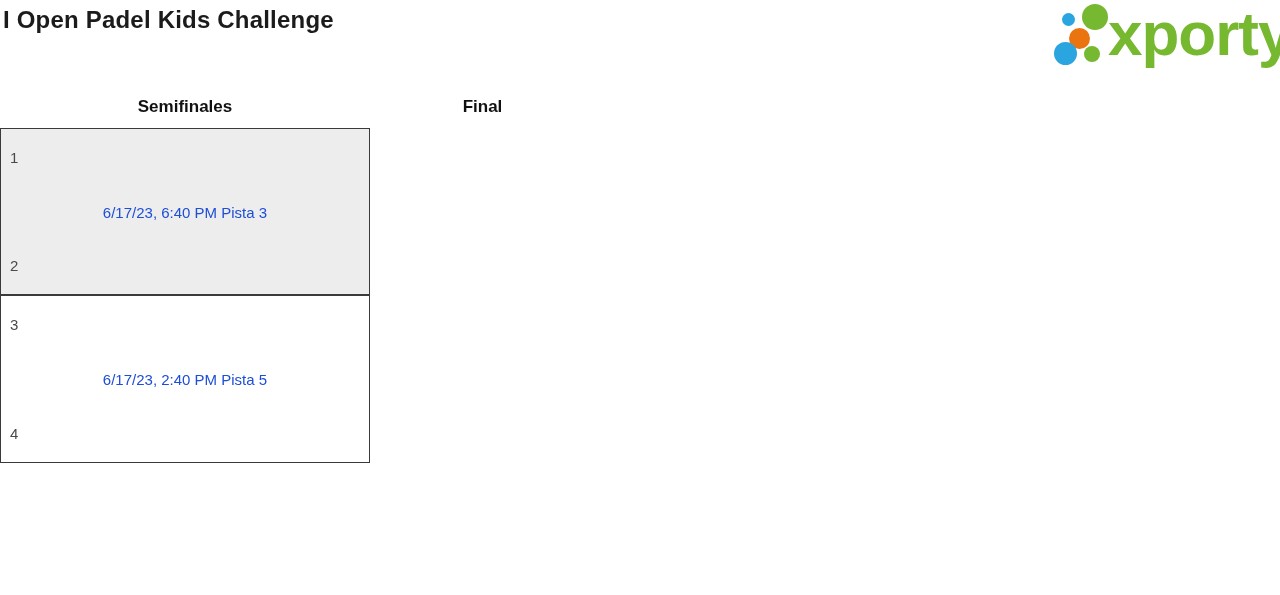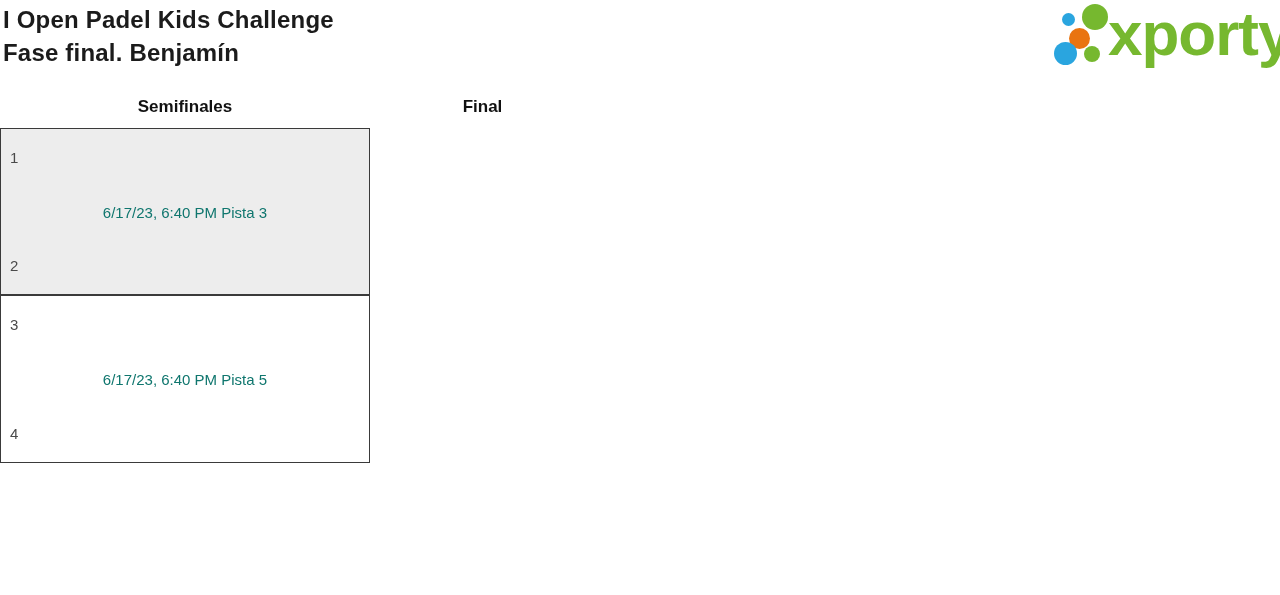--- a/index.html
+++ b/index.html
@@ -92,39 +92,38 @@
   }
   .seed.top    { top: 20px; }
   .seed.bottom { bottom: 20px; }
 
   .schedule {
     position: absolute;
     left: 0;
     right: 0;
     text-align: center;
     font-size: 15px;
-    color: #0f766e;
+    color: #1d4ed8;
     white-space: nowrap;
   }
   .schedule.centered {
     top: 50%;
     transform: translateY(-50%);
   }
   .schedule.upper {
     top: 35px;
   }
 </style>
 </head>
 <body>
 
 <div class="page">
 
   <div class="title-block">
     <div class="title-line">I Open Padel Kids Challenge</div>
-    <div class="title-line">Fase final. Benjamín</div>
   </div>
 
   <div class="logo">
     <span class="dot dot-blue-small"></span>
     <span class="dot dot-green-large"></span>
     <span class="dot dot-orange"></span>
     <span class="dot dot-blue-large"></span>
     <span class="dot dot-green-small"></span>
     <span class="wordmark">xporty</span>
   </div>
@@ -133,18 +132,18 @@
   <div class="round-header final">Final</div>
 
   <div class="match match-sf1 highlight">
     <span class="seed top">1</span>
     <span class="schedule centered">6/17/23, 6:40 PM Pista 3</span>
     <span class="seed bottom">2</span>
   </div>
 
   <div class="match match-sf2">
     <span class="seed top">3</span>
-    <span class="schedule centered">6/17/23, 6:40 PM Pista 5</span>
+    <span class="schedule centered">6/17/23, 2:40 PM Pista 5</span>
     <span class="seed bottom">4</span>
   </div>
 
 
 </div>
 
 </body></html>

